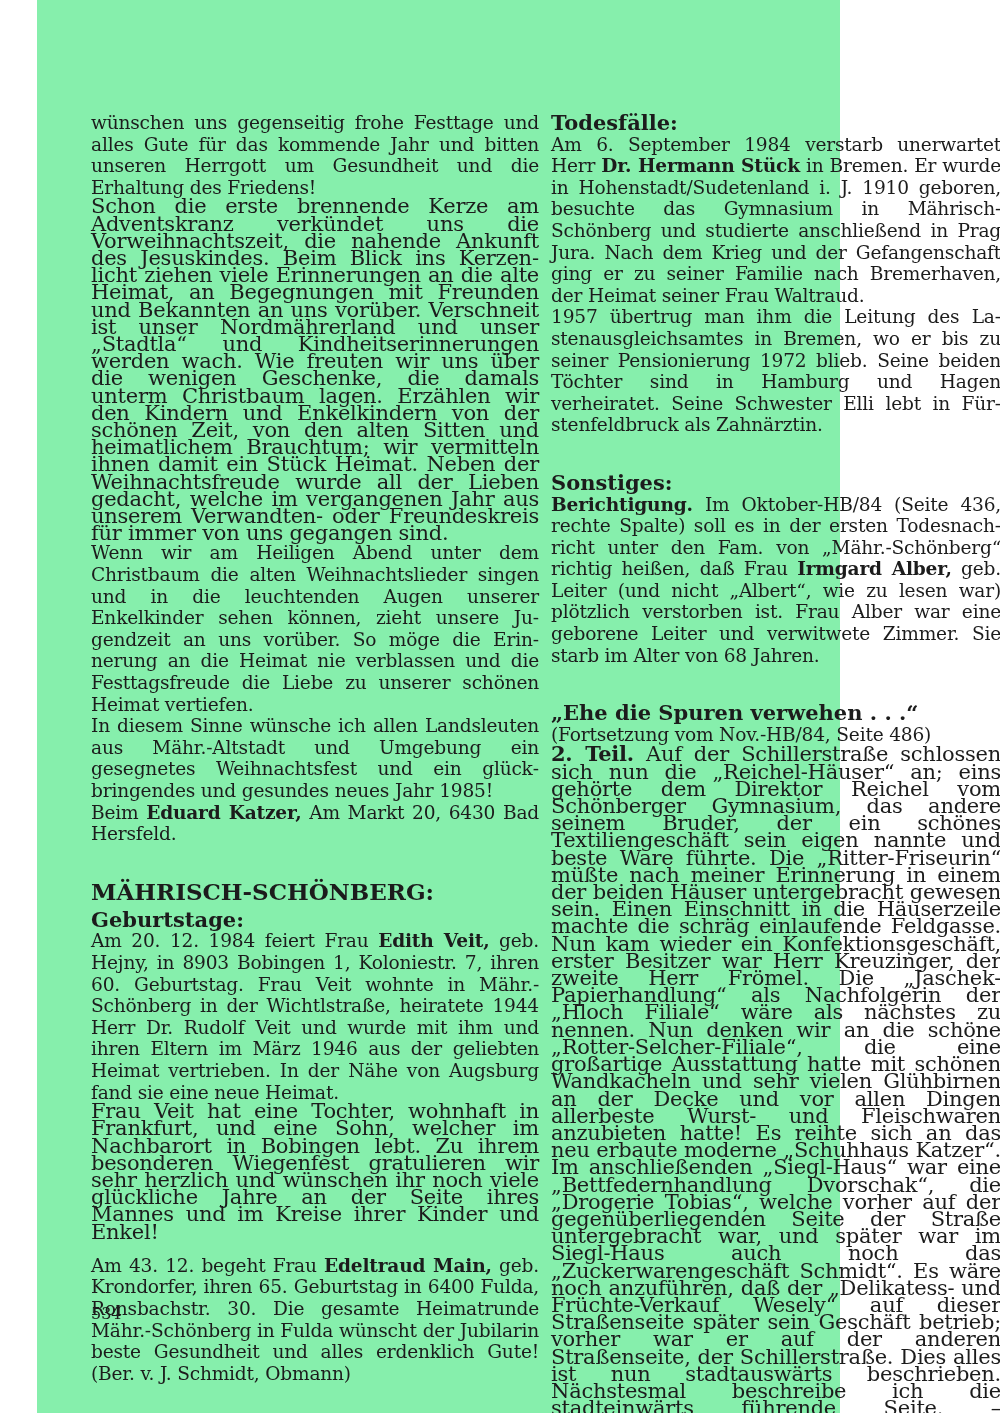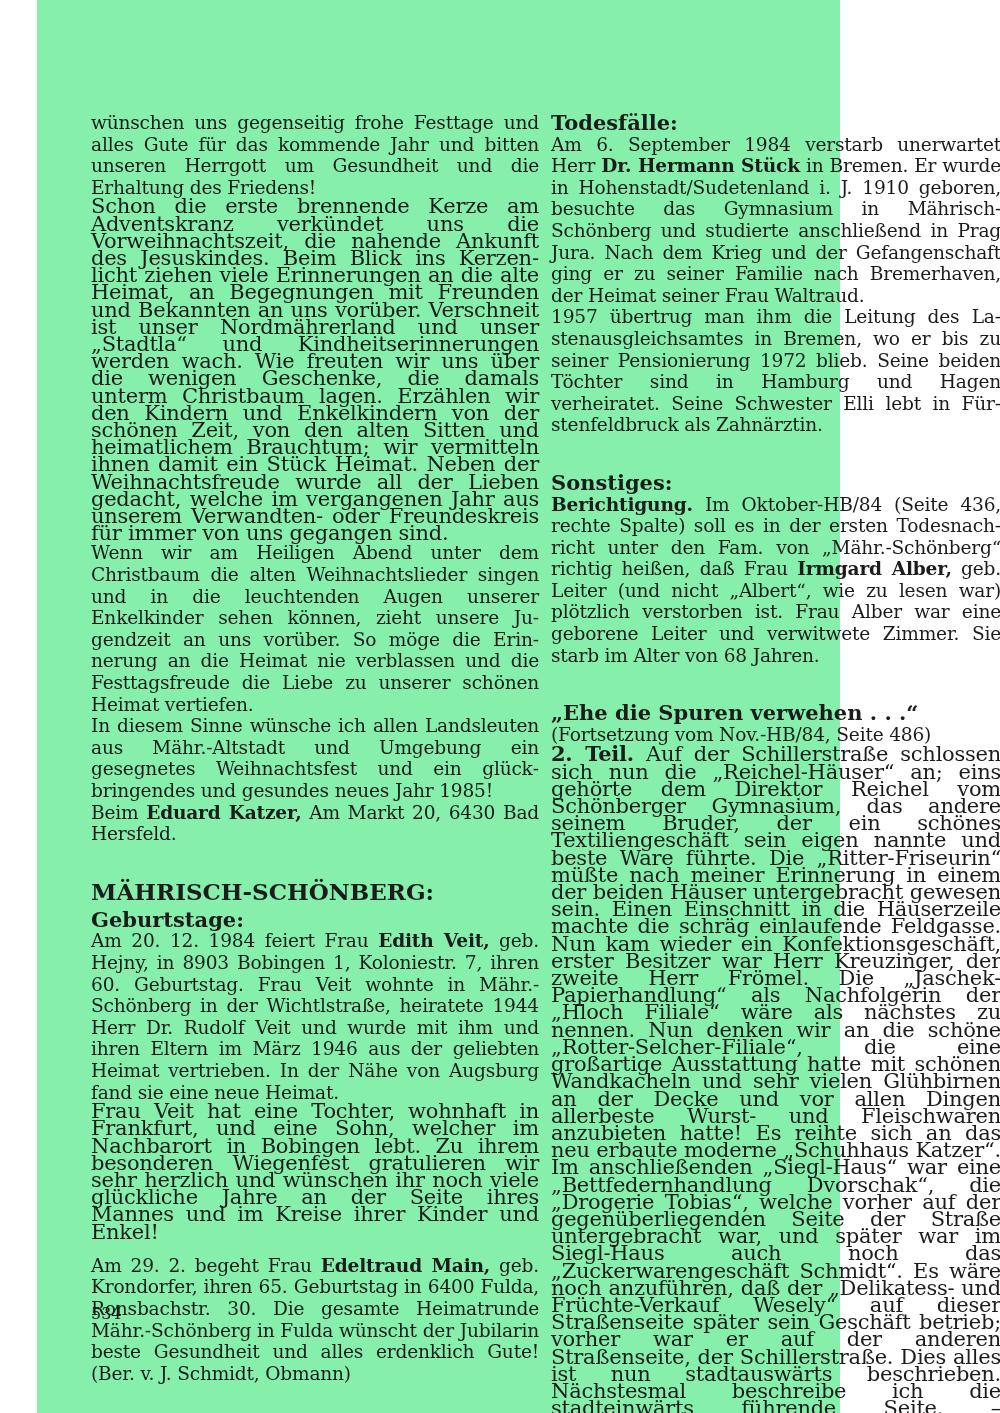--- a/index.html
+++ b/index.html
@@ -90,21 +90,21 @@
     <div class="section-title">MÄHRISCH-SCHÖNBERG:</div>
     <div style="height:6px"></div>
     <div class="heading">Geburtstage:</div>
 
     <p class="lg"><span>Am 20. 12. 1984 feiert Frau </span><b>Edith Veit,</b><span> geb. Hejny, in 8903 Bobingen 1, Koloniestr. 7, ihren 60. Geburtstag. Frau Veit wohnte in Mähr.-Schönberg in der Wichtlstraße, heira­tete 1944 Herr Dr. Rudolf Veit und wurde mit ihm und ihren Eltern im März 1946 aus der geliebten Heimat vertrieben. In der Nähe von Augsburg fand sie eine neue Heimat.</span></p>
 
     <p class="sm">Frau Veit hat eine Tochter, wohnhaft in Frankfurt, und eine Sohn, welcher im Nachbarort in Bobingen lebt. Zu ihrem besonderen Wiegenfest gratulieren wir sehr herzlich und wünschen ihr noch viele glückliche Jahre an der Seite ihres Mannes und im Kreise ihrer Kinder und Enkel!</p>
 
     <div class="gap-md"></div>
 
-    <p class="lg last"><span>Am 29. 2. begeht Frau </span><b>Edeltraud Main,</b><span> geb. Krondorfer, ihren 65. Geburtstag in 6400 Fulda, Ronsbachstr. 30. Die gesamte Heimat­runde Mähr.-Schönberg in Fulda wünscht der Jubilarin beste Gesundheit und alles erdenklich Gute! (Ber. v. J. Schmidt, Ob­mann)</span></p>
+    <p class="lg last"><span>Am 43. 12. begeht Frau </span><b>Edeltraud Main,</b><span> geb. Krondorfer, ihren 65. Geburtstag in 6400 Fulda, Ronsbachstr. 30. Die gesamte Heimat­runde Mähr.-Schönberg in Fulda wünscht der Jubilarin beste Gesundheit und alles erdenklich Gute! (Ber. v. J. Schmidt, Ob­mann)</span></p>
   </div>
 
   <div class="col col-right">
 
     <div class="heading">Todesfälle:</div>
 
     <p class="lg"><span>Am 6. September 1984 verstarb unerwartet Herr </span><b>Dr. Hermann Stück</b><span> in Bremen. Er wurde in Hohenstadt/Sudetenland i. J. 1910 gebo­ren, besuchte das Gymnasium in Mährisch-Schönberg und studierte anschließend in Prag Jura. Nach dem Krieg und der Gefan­genschaft ging er zu seiner Familie nach Bremerhaven, der Heimat seiner Frau Wal­traud.</span></p>
 
     <p class="lg last">1957 übertrug man ihm die Leitung des La­stenausgleichsamtes in Bremen, wo er bis zu seiner Pensionierung 1972 blieb. Seine bei­den Töchter sind in Hamburg und Hagen verheiratet. Seine Schwester Elli lebt in Für­stenfeldbruck als Zahnärztin.</p>
 

